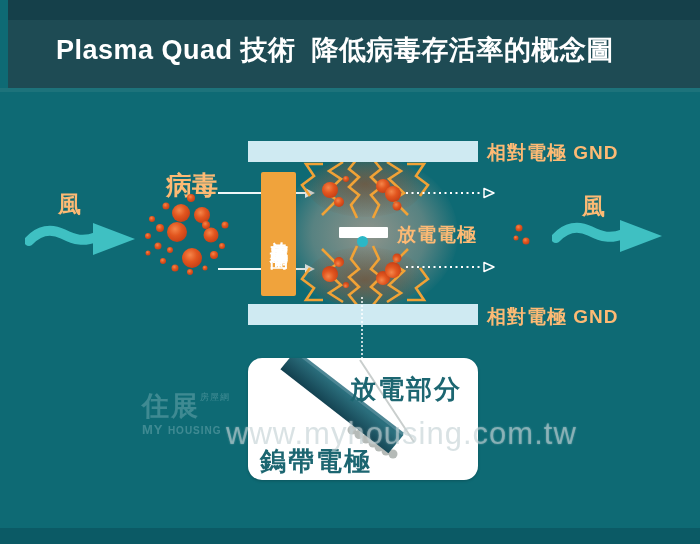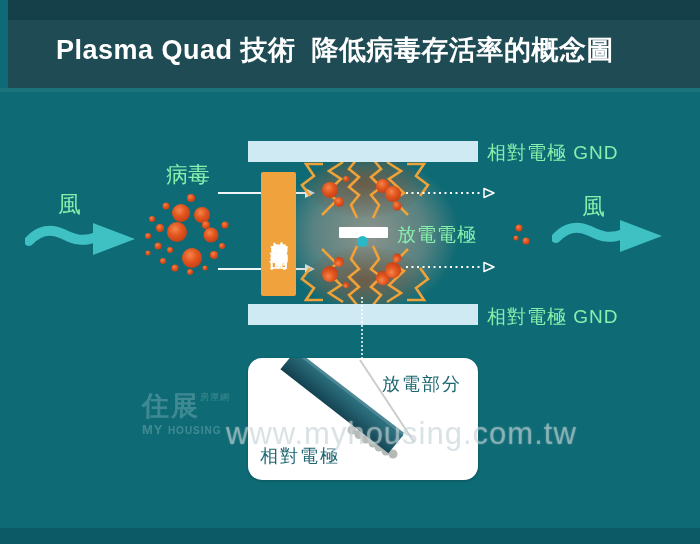--- a/index.html
+++ b/index.html
@@ -17,21 +17,21 @@
   .titlebar .topedge{position:absolute;left:0;top:0;width:700px;height:20px;background:var(--c-header-top,#15404a);}
   .titlebar h1{
     position:absolute;left:48px;top:0;height:88px;margin:0;padding-top:6px;
     display:flex;align-items:center;
     color:#fff;font-size:27px;font-weight:700;letter-spacing:.5px;white-space:pre;
   }
   
   .main{position:absolute;left:0;top:88px;width:700px;height:440px;background:var(--c-main-bg,#0e6a74);}
   .main .tophl{position:absolute;left:0;top:0;width:700px;height:4px;background:var(--c-main-top-highlight,#23777f);opacity:.7;}
   .abs{position:absolute;}
-  .lbl{color:#86efac;font-weight:400;}
+  .lbl{color:#fdba74;font-weight:700;}
   
   .wind-label{font-size:23px;}
   
   .ebar{width:230px;height:21px;background:var(--c-electrode-bar,#cfeaf2);}
   .gnd{font-size:19px;letter-spacing:1px;}
   
   .fieldbox{
     left:261px;top:84px;width:35px;height:124px;background:var(--c-field-box,#f0a33c);
     border-radius:2px;display:flex;align-items:center;justify-content:center;
   }
@@ -48,21 +48,21 @@
   .minibar{left:339px;top:139px;width:49px;height:11px;background:#fff;border-radius:1px;}
   .tealdot{left:357px;top:148px;width:11px;height:11px;border-radius:50%;background:var(--c-electrode-dot,#2bb7c6);}
   .de-label{font-size:19px;letter-spacing:1px;}
   
   .vdots{left:361px;top:209px;height:62px;width:0;border-left:2px dotted rgba(255,255,255,.75);}
   
   .detailbox{
     left:248px;top:270px;width:230px;height:122px;background:#fff;border-radius:14px;
     overflow:hidden;box-shadow:0 1px 3px rgba(0,0,0,.2);
   }
-  .detailbox .dlabel{position:absolute;color:var(--c-detail-text,#1c6671);font-size:18px;font-weight:400;letter-spacing:2px;}
+  .detailbox .dlabel{position:absolute;color:var(--c-detail-text,#1c6671);font-size:26px;font-weight:700;letter-spacing:2px;}
   .dlabel.part{right:16px;top:14px;}
   .dlabel.tungsten{left:12px;top:86px;}
   
   .wm-url{
     left:226px;top:328px;z-index:6;
     font-size:31px;font-weight:500;letter-spacing:1px;
     color:rgba(185,202,205,.55);text-shadow:0 0 2px rgba(255,255,255,.35);
   }
   .wm-logo{left:142px;top:305px;z-index:6;opacity:.25;color:#cfe9ec;line-height:1;}
   .wm-logo .cn{font-size:27px;font-weight:700;letter-spacing:2px;}
@@ -86,21 +86,21 @@
 
   <main class="main">
     <div class="tophl"></div>
 
     <div class="abs lbl wind-label" style="left:58px;top:101px;">風</div>
     <svg class="abs" style="left:25px;top:133px;" width="112" height="36" viewBox="0 0 112 36">
       <path d="M4,20 C14,9 26,7 38,13 C50,19 58,21 72,16" fill="none" stroke="var(--c-wind-arrow)" stroke-width="10" stroke-linecap="round"></path>
       <polygon points="68,2 110,18 68,34" fill="var(--c-wind-arrow)"></polygon>
     </svg>
 
-    <div class="abs lbl" style="left:166px;top:72px;font-size:22px;">病毒</div>
+    <div class="abs lbl" style="left:166px;top:80px;font-size:26px;">病毒</div>
     <svg class="abs" style="left:140px;top:104px;" width="100" height="92" viewBox="0 0 100 92">
       <defs>
         <radialGradient id="vgrad" cx="40%" cy="35%" r="75%">
           <stop offset="0%" stop-color="#f5864a"></stop>
           <stop offset="45%" stop-color="var(--c-virus-core,#e2561f)"></stop>
           <stop offset="100%" stop-color="var(--c-virus-edge,#bf3a14)"></stop>
         </radialGradient>
       </defs>
       <g fill="url(#vgrad)">
         <circle cx="41" cy="21" r="9"></circle>
@@ -241,21 +241,21 @@
           <circle cx="145" cy="96" r="4.5"></circle>
         </g>
 
         <line x1="112" y1="2" x2="166" y2="84" stroke="#c9cecd" stroke-width="2"></line>
 
         <polygon points="47.6,-7.3 155.6,76.7 140.4,95.3 32.4,11.3" fill="url(#bandGrad)"></polygon>
 
         <line x1="47" y1="-7" x2="155" y2="76" stroke="#4e8795" stroke-width="3"></line>
       </svg>
       <div class="dlabel part">放電部分</div>
-      <div class="dlabel tungsten">相對電極</div>
+      <div class="dlabel tungsten">鎢帶電極</div>
     </div>
 
     <div class="abs wm-url">www.myhousing.com.tw</div>
     <div class="abs wm-logo">
       <div><span class="cn">住展</span><span class="cn-s">房屋網</span></div>
       <div class="en"><span>MY </span><span class="h">HOUSING</span></div>
     </div>
   </main>
 
   <footer class="bottomstrip"></footer>

